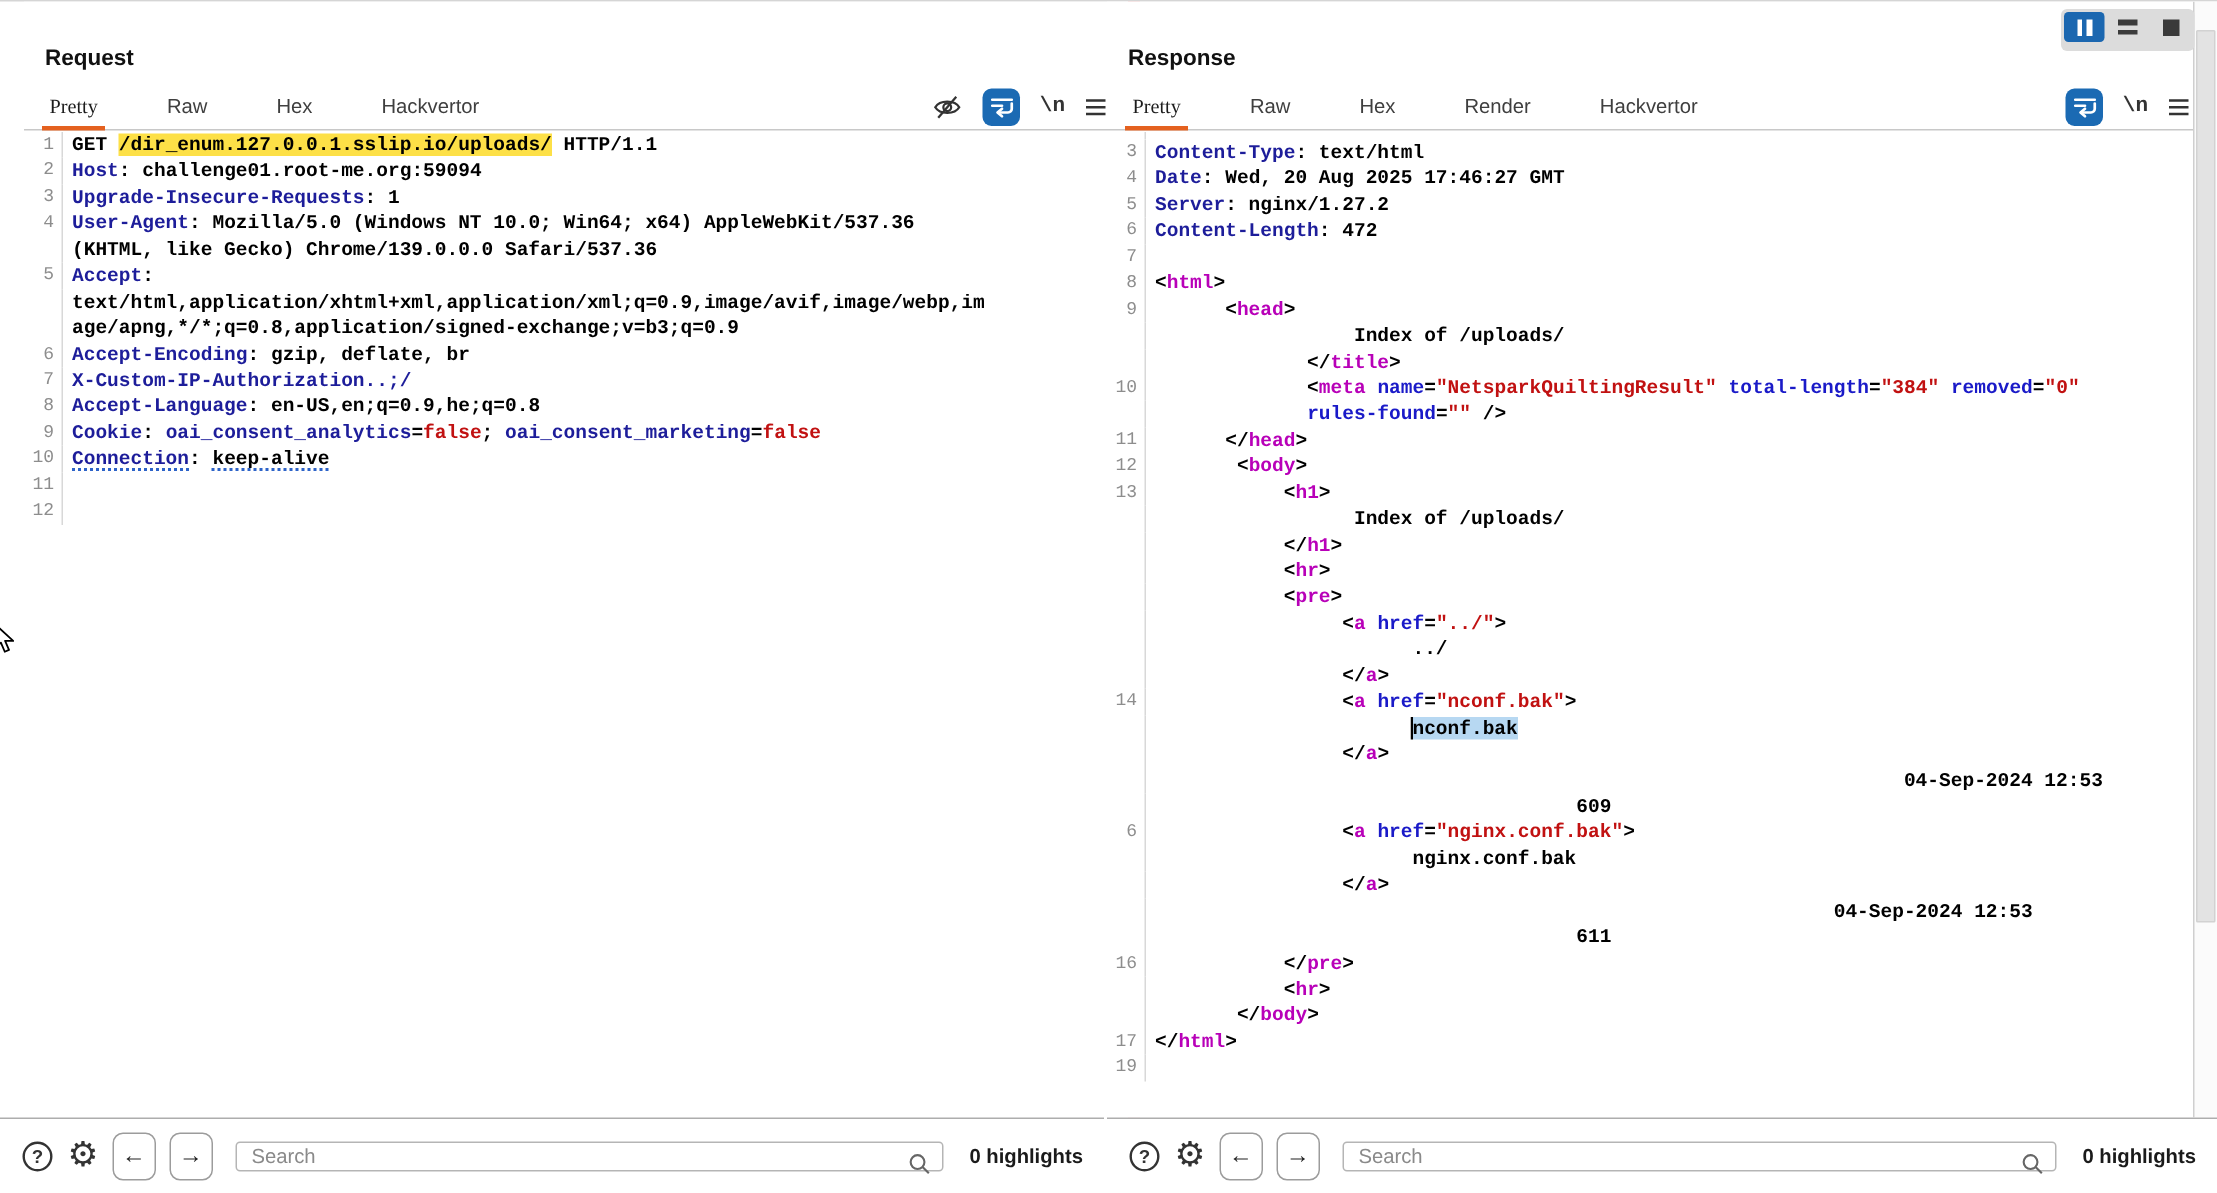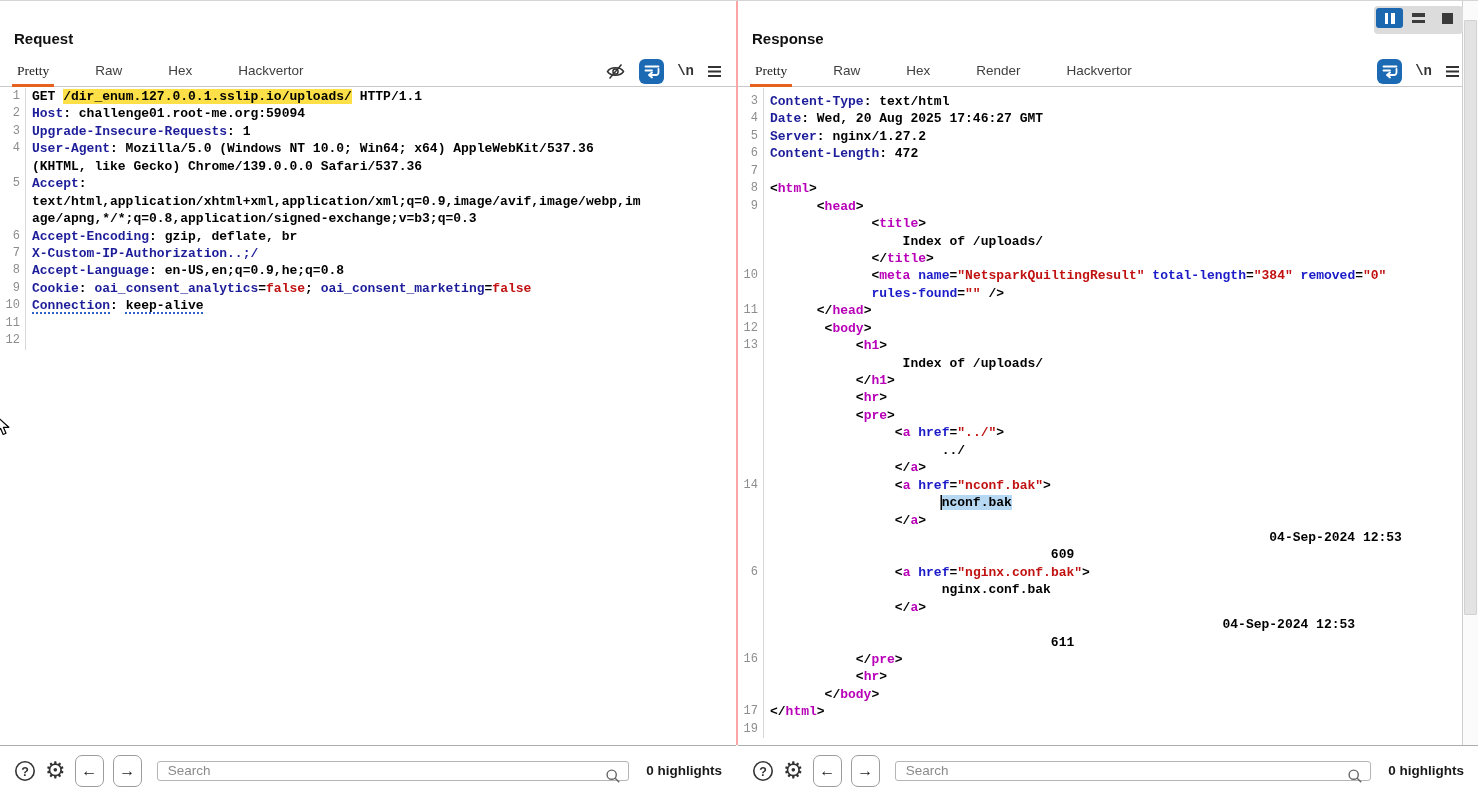--- a/index.html
+++ b/index.html
@@ -3,21 +3,21 @@
 <meta charset="utf-8">
 <style>
   html,body{margin:0;padding:0;}
   body{
     width:1478px;height:795px;position:relative;overflow:hidden;
     background:#ffffff;font-family:"Liberation Sans",sans-serif;
     border-top:1px solid #d5d5d5;box-sizing:border-box;
   }
   
   .panel{position:absolute;top:0;bottom:50px;background:#fff;}
-  .panel.left{left:0;width:736px;border-right:8px solid #fca5a5;}
+  .panel.left{left:16px;width:736px;border-right:8px solid #fca5a5;}
   .panel.right{left:738px;right:0;}
   .p-title{position:absolute;top:29px;left:14px;font-size:15px;font-weight:bold;color:#111;}
   
   .tabs{position:absolute;top:56px;left:0;right:0;height:29px;border-bottom:1px solid #c8c8c8;
         padding-left:14px;display:flex;gap:40px;align-items:stretch;}
   .tab{font-size:13.5px;color:#3f3f3f;line-height:28px;padding:0 3px;position:relative;cursor:default;}
   .tab.active{color:#1c1c1c;font-family:Liberation Serif, serif;}
   .tab.active::after{content:"";position:absolute;left:-2px;right:-2px;bottom:-1px;height:3px;background:#e4611f;}
   
   .tbicons{position:absolute;top:56px;height:28px;display:flex;align-items:center;gap:13px;}
@@ -140,21 +140,21 @@
       <div class="row">
         <span class="ln">5</span>
         <span class="code"><span class="h">Accept</span><span class="p">:</span></span>
       </div>
       <div class="row">
         <span class="ln"></span>
         <span class="code"><span class="p">text/html,application/xhtml+xml,application/xml;q=0.9,image/avif,image/webp,im</span></span>
       </div>
       <div class="row">
         <span class="ln"></span>
-        <span class="code"><span class="p">age/apng,*/*;q=0.8,application/signed-exchange;v=b3;q=0.3</span></span>
+        <span class="code"><span class="p">age/apng,*/*;q=0.8,application/signed-exchange;v=b3;q=0.9</span></span>
       </div>
       <div class="row">
         <span class="ln">6</span>
         <span class="code"><span class="h">Accept-Encoding</span><span class="p">: gzip, deflate, br</span></span>
       </div>
       <div class="row">
         <span class="ln">7</span>
         <span class="code"><span class="h">X-Custom-IP-Authorization..;/</span></span>
       </div>
       <div class="row">
@@ -230,24 +230,20 @@
       <div class="row">
         <span class="ln">8</span>
         <span class="code"><span class="p">&lt;</span><span class="t">html</span><span class="p">&gt;</span></span>
       </div>
       <div class="row">
         <span class="ln">9</span>
         <span class="code"><span class="p">      &lt;</span><span class="t">head</span><span class="p">&gt;</span></span>
       </div>
       <div class="row">
         <span class="ln"></span>
-        <span class="code"><span class="p">             &lt;</span><span class="t">title</span><span class="p">&gt;</span></span>
-      </div>
-      <div class="row">
-        <span class="ln"></span>
         <span class="code"><span class="p">                 Index of /uploads/</span></span>
       </div>
       <div class="row">
         <span class="ln"></span>
         <span class="code"><span class="p">             &lt;/</span><span class="t">title</span><span class="p">&gt;</span></span>
       </div>
       <div class="row">
         <span class="ln">10</span>
         <span class="code"><span class="p">             &lt;</span><span class="t">meta</span><span class="p"> </span><span class="a">name</span><span class="p">=</span><span class="r">"NetsparkQuiltingResult"</span><span class="p"> </span><span class="a">total-length</span><span class="p">=</span><span class="r">"384"</span><span class="p"> </span><span class="a">removed</span><span class="p">=</span><span class="r">"0"</span></span>
       </div>

